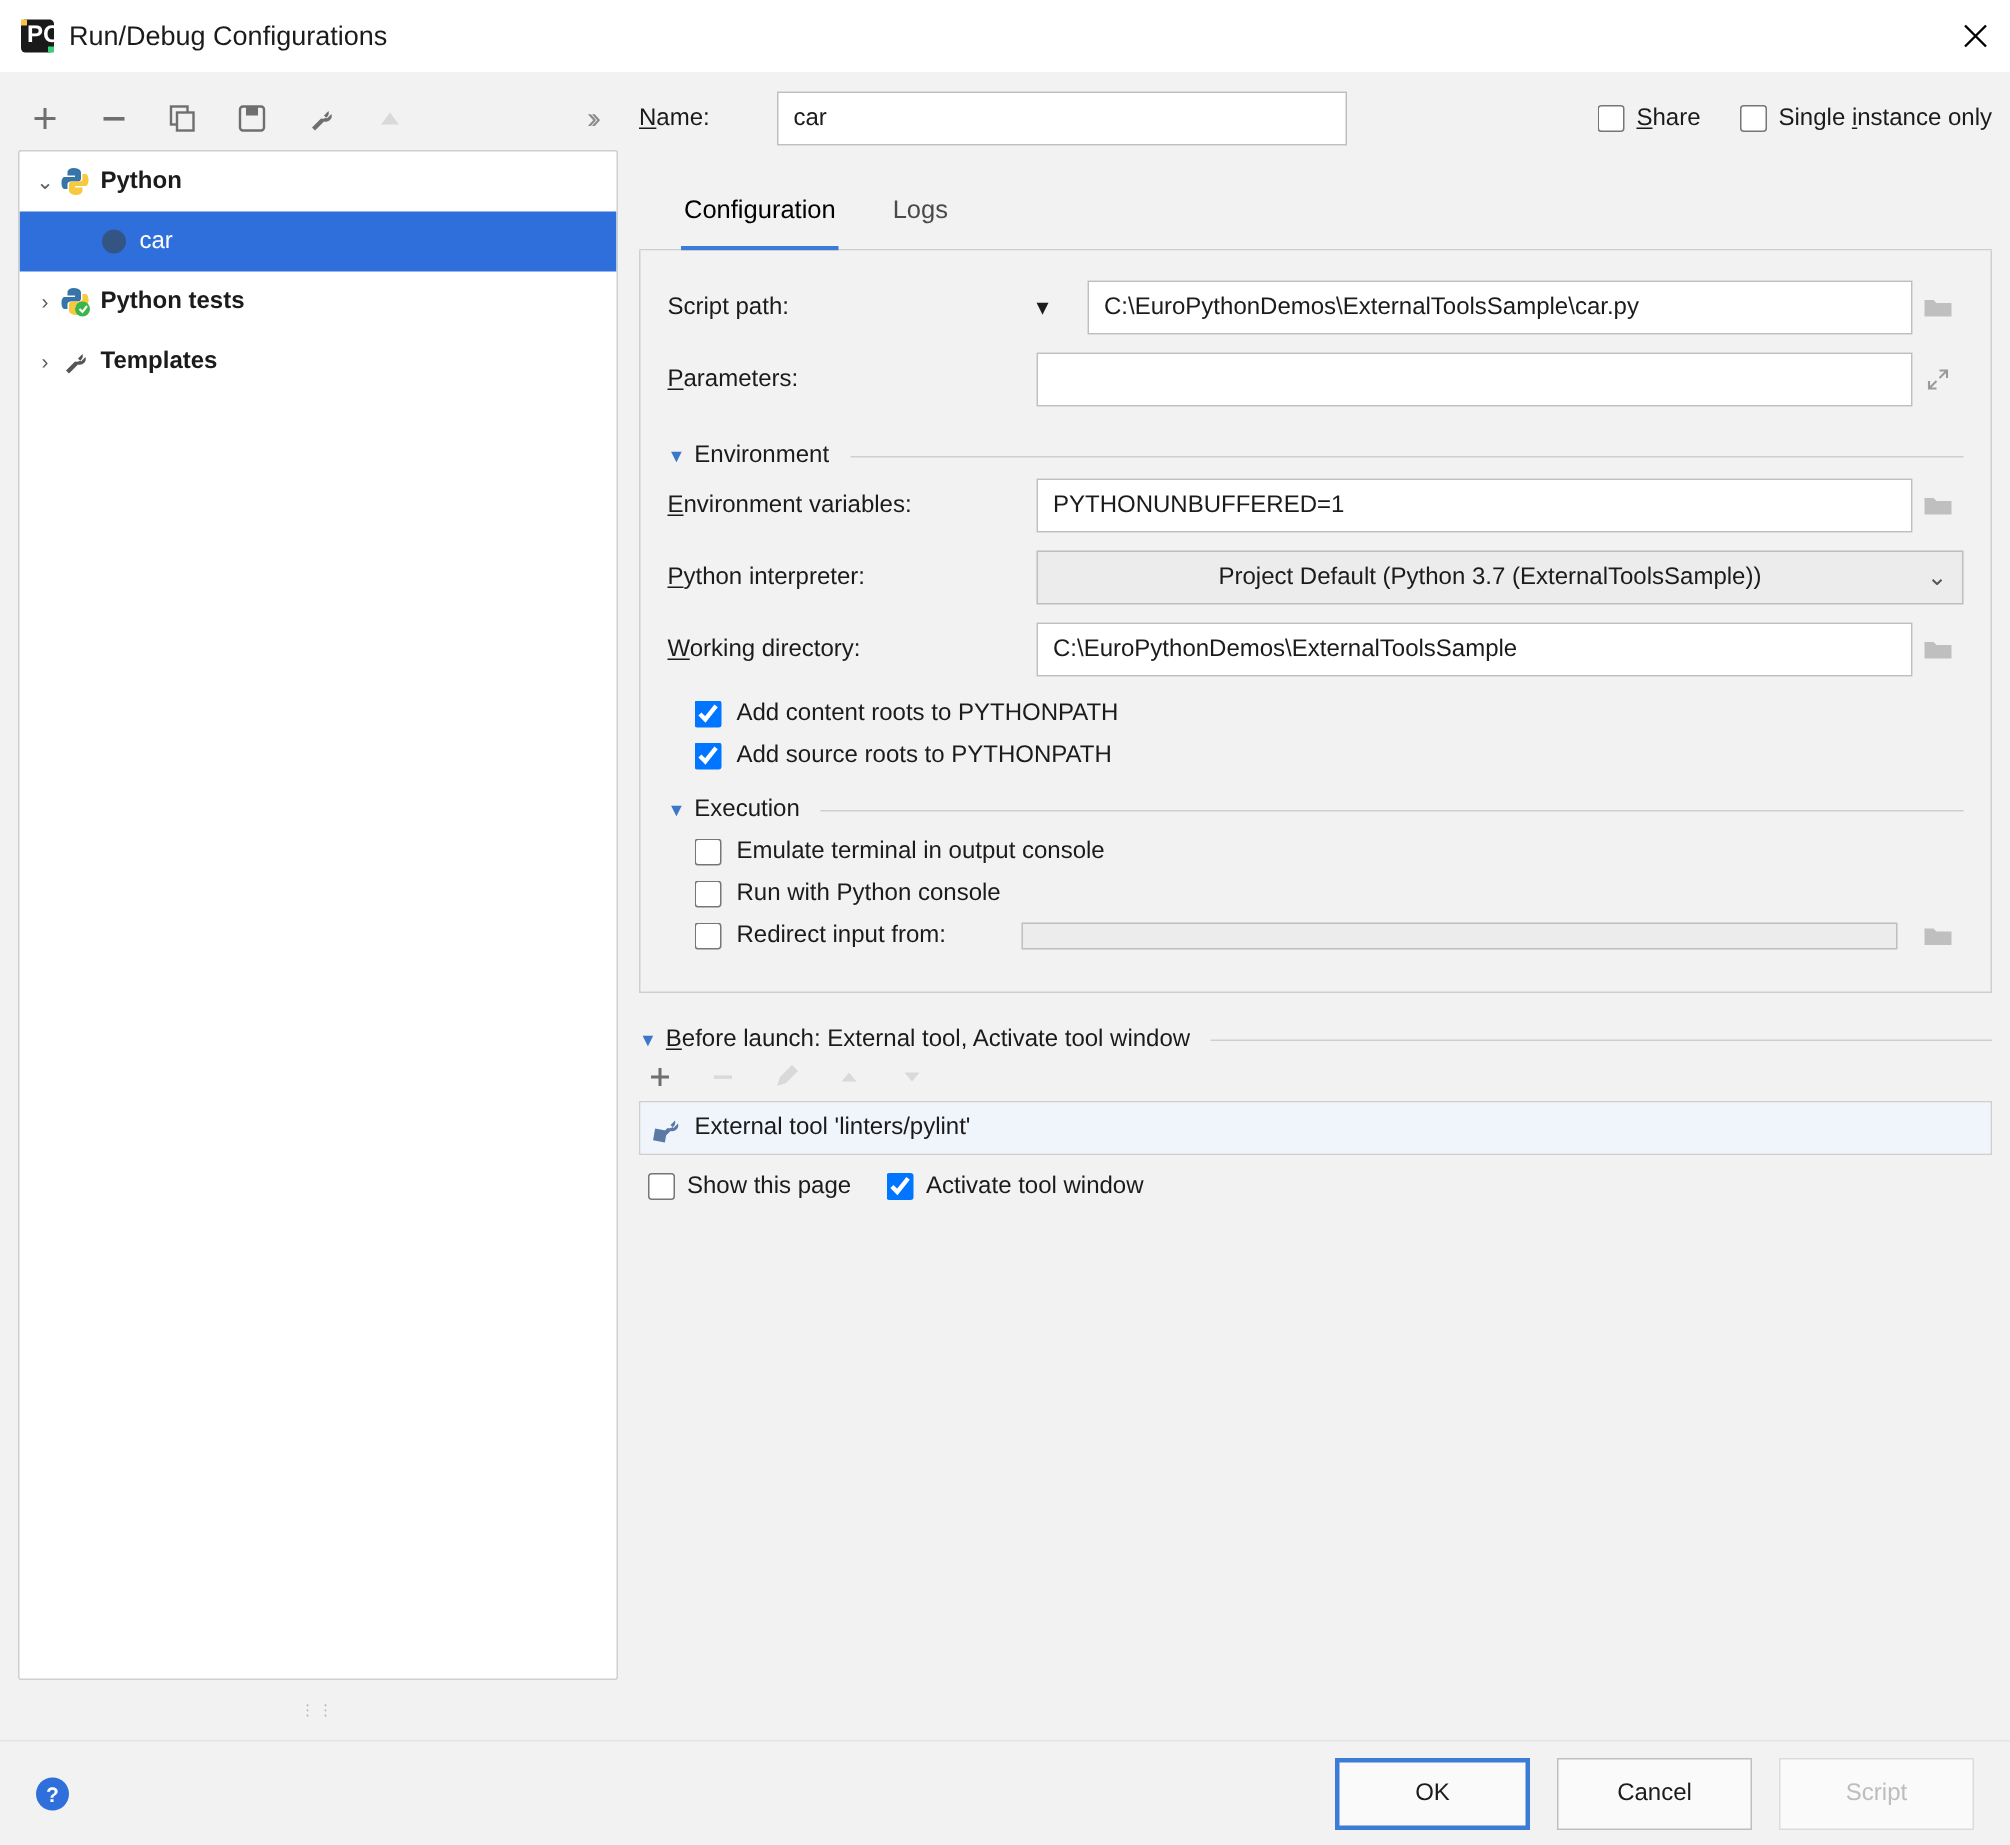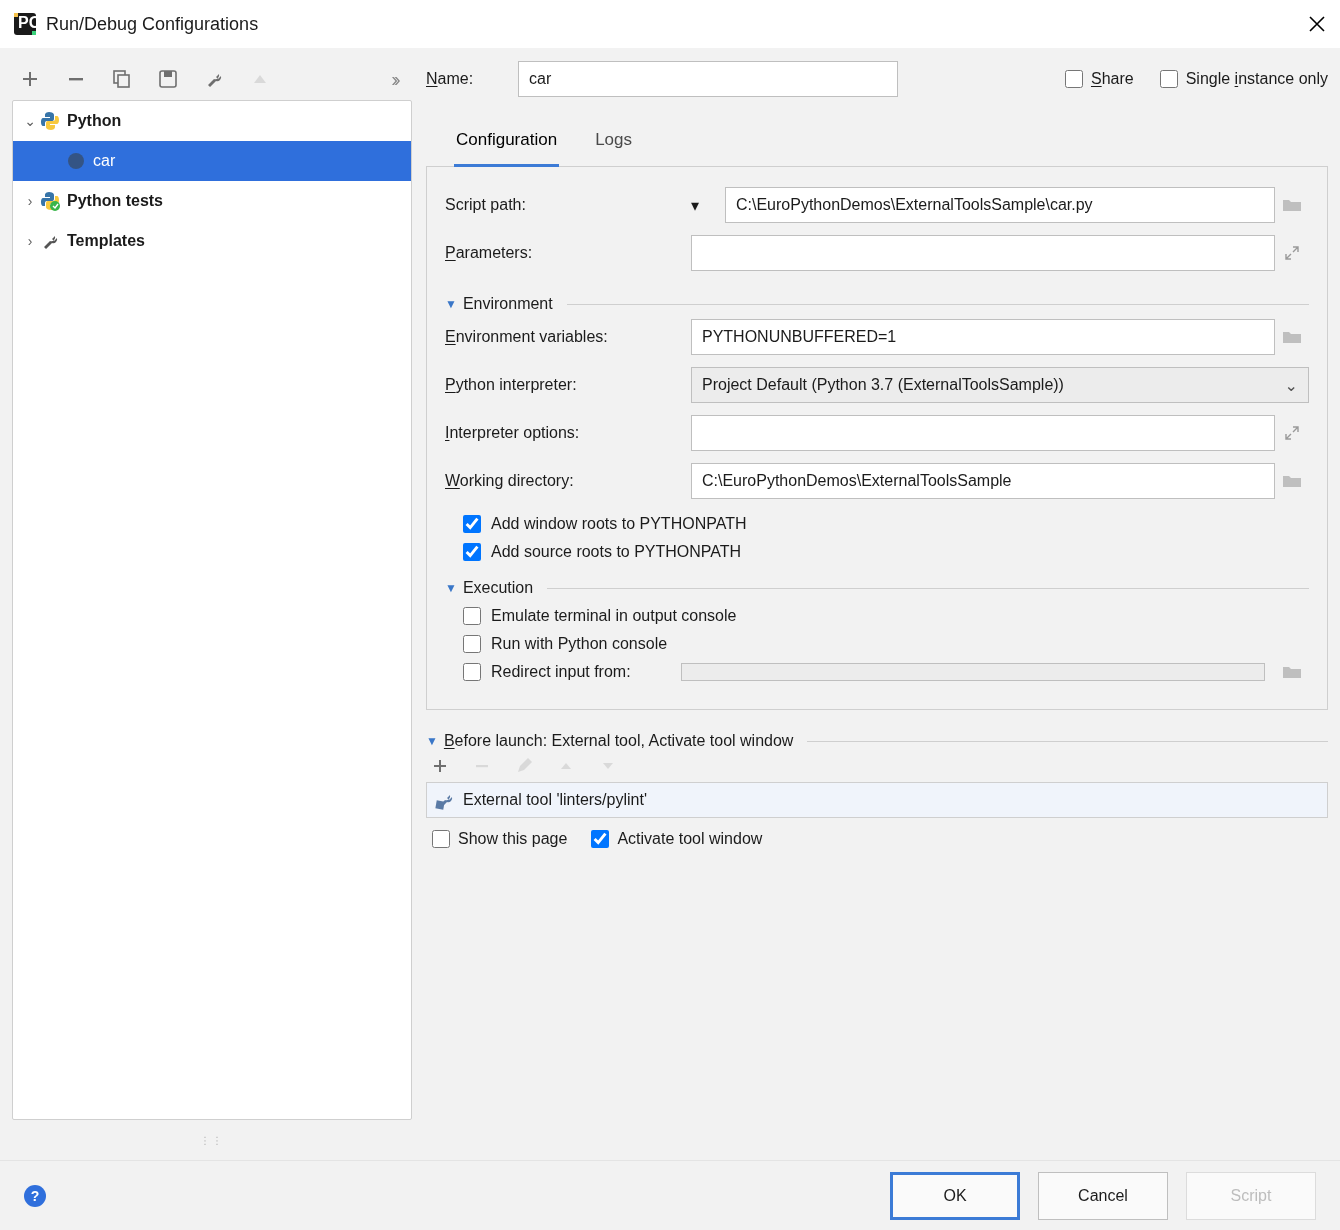--- a/index.html
+++ b/index.html
@@ -55,21 +55,21 @@
   .tabs{display:flex;gap:34px;border-bottom:1px solid var(--line);margin-top:20px;padding-left:28px;text-align:center;}
   .tab{padding:10px 2px 14px 2px;cursor:pointer;color:#4a4a4a;font-size:17px;}
   .tab.active{color:#000;border-bottom:3px solid var(--blue);margin-bottom:-1px;}
   .config-box{border:1px solid var(--line);border-top:none;padding:14px 18px 28px 18px;background:var(--panel);}
   .row{display:flex;align-items:center;min-height:48px;gap:10px;}
   .row .lbl{width:236px;}
   .field{flex:1;display:flex;align-items:center;}
   .field .text-input{flex:1;}
   .field .trail{width:34px;display:flex;justify-content:center;color:#9a9a9a;}
   .dd{display:flex;align-items:center;width:100%;height:36px;border:1px solid var(--border);background:#ececec;padding:0 10px;cursor:pointer;}
-  .dd .dd-text{flex:1;white-space:nowrap;overflow:hidden;text-overflow:ellipsis;}
+  .dd .dd-text{flex:1;white-space:nowrap;overflow:hidden;text-overflow:ellipsis;text-align:center;}
   .dd .caret{color:#555;}
   .section{margin-top:18px;}
   .section-hdr{display:flex;align-items:center;gap:6px;color:#6a6a6a;font-size:15px;}
   .section-hdr .tri{color:#3a77c8;font-size:12px;}
   .section-hdr .rule{flex:1;height:1px;background:var(--line);margin-left:8px;}
   .cb-row{display:flex;align-items:center;gap:10px;margin:10px 0 6px 18px;}
   .cb-row input{width:18px;height:18px;margin:0;}
   .inline-input{flex:1;height:36px;border:1px solid var(--border);background:#ececec;}
   .before{margin-top:22px;}
   .mini-toolbar{display:flex;gap:22px;padding:6px 4px;}
@@ -261,44 +261,33 @@
           <div class="row">
             <span class="lbl"><span class="u">P</span>ython interpreter:</span>
             <div class="field">
               <div class="dd">
                 <span class="dd-text">Project Default (Python 3.7 (ExternalToolsSample))</span>
                 <span class="caret">⌄</span>
               </div>
             </div>
           </div>
           <div class="row">
-            <span class="lbl"><span class="u">I</span>nterpreter options:</span>
-            <div class="field">
-              <input class="text-input" value="" style="">
-              <span class="trail">
-                  <svg width="16" height="16">
-                    <path class="expand-ico" d="M2 9v5h5M14 7V2H9M2 14L7 9M14 2L9 7"></path>
-                  </svg>
-                </span>
-            </div>
-          </div>
-          <div class="row">
             <span class="lbl"><span class="u">W</span>orking directory:</span>
             <div class="field">
               <input class="text-input" value="C:\EuroPythonDemos\ExternalToolsSample" style="">
               <span class="trail">
                   <svg width="20" height="16">
                     <path class="folder-ico" d="M1 3h6l2 2h10v9H1z"></path>
                   </svg>
                 </span>
             </div>
           </div>
           <label class="cb-row">
               <input type="checkbox" checked="" style="">
-              <span>Add window roots to PYTHONPATH</span>
+              <span>Add content roots to PYTHONPATH</span>
             </label>
           <label class="cb-row">
               <input type="checkbox" checked="" style="">
               <span>Add source roots to PYTHONPATH</span>
             </label>
         </div>
 
         <div class="section">
           <div class="section-hdr">
             <span class="tri">▼</span>

